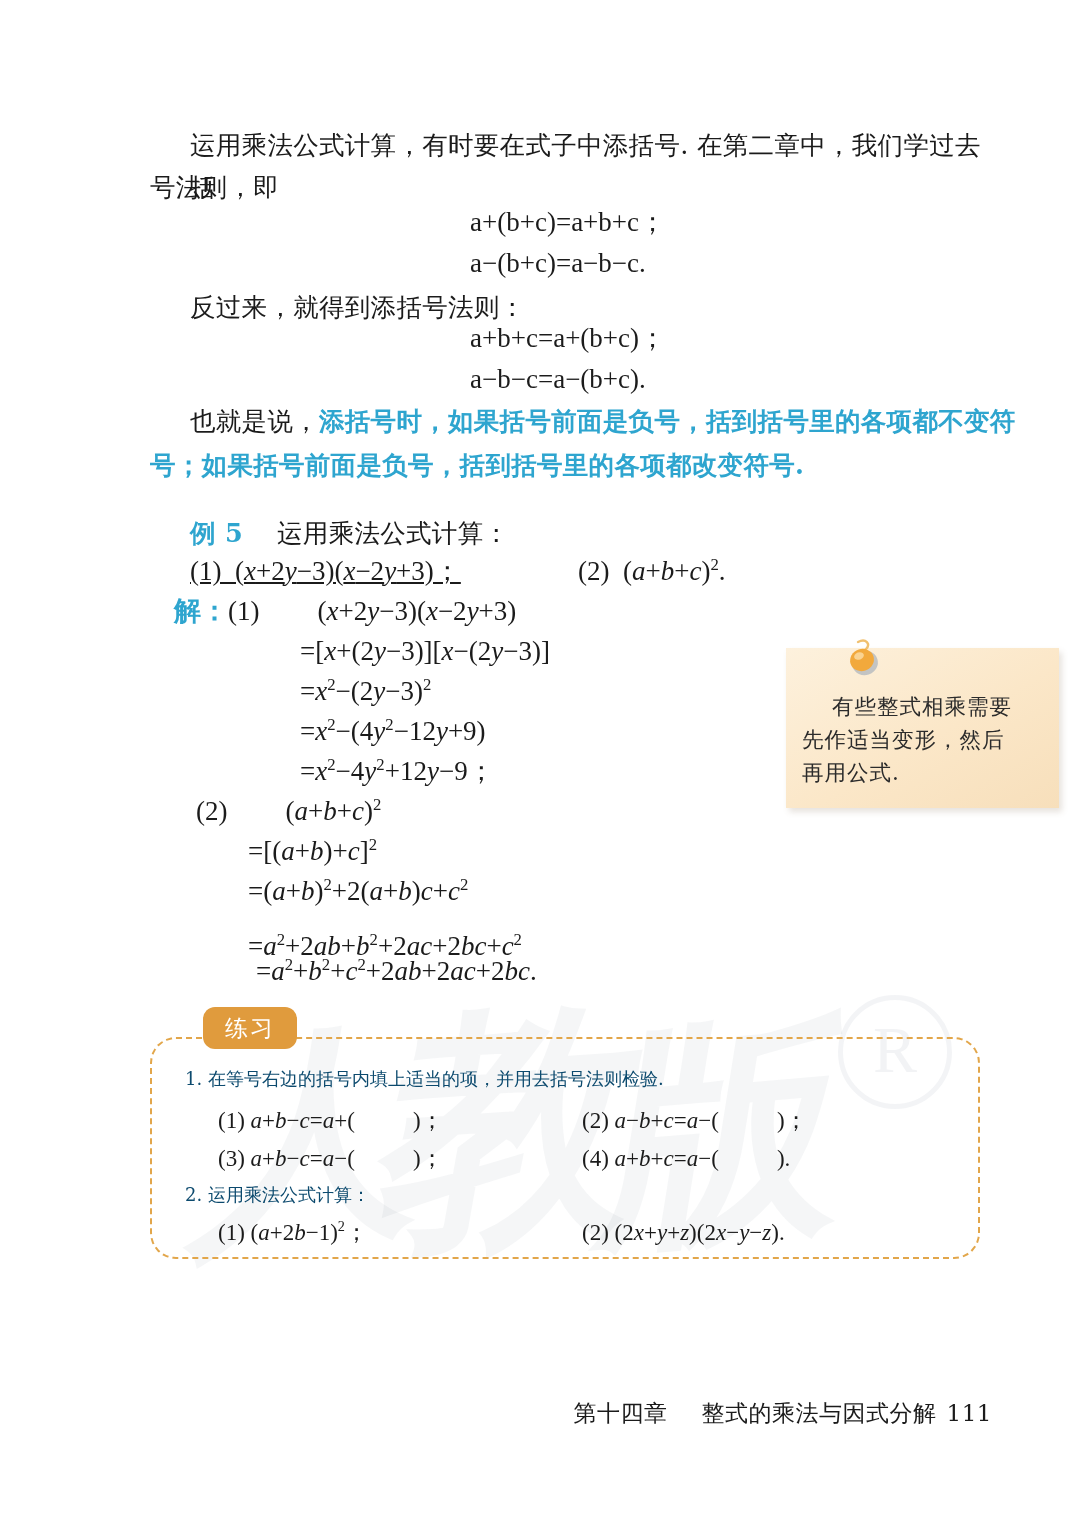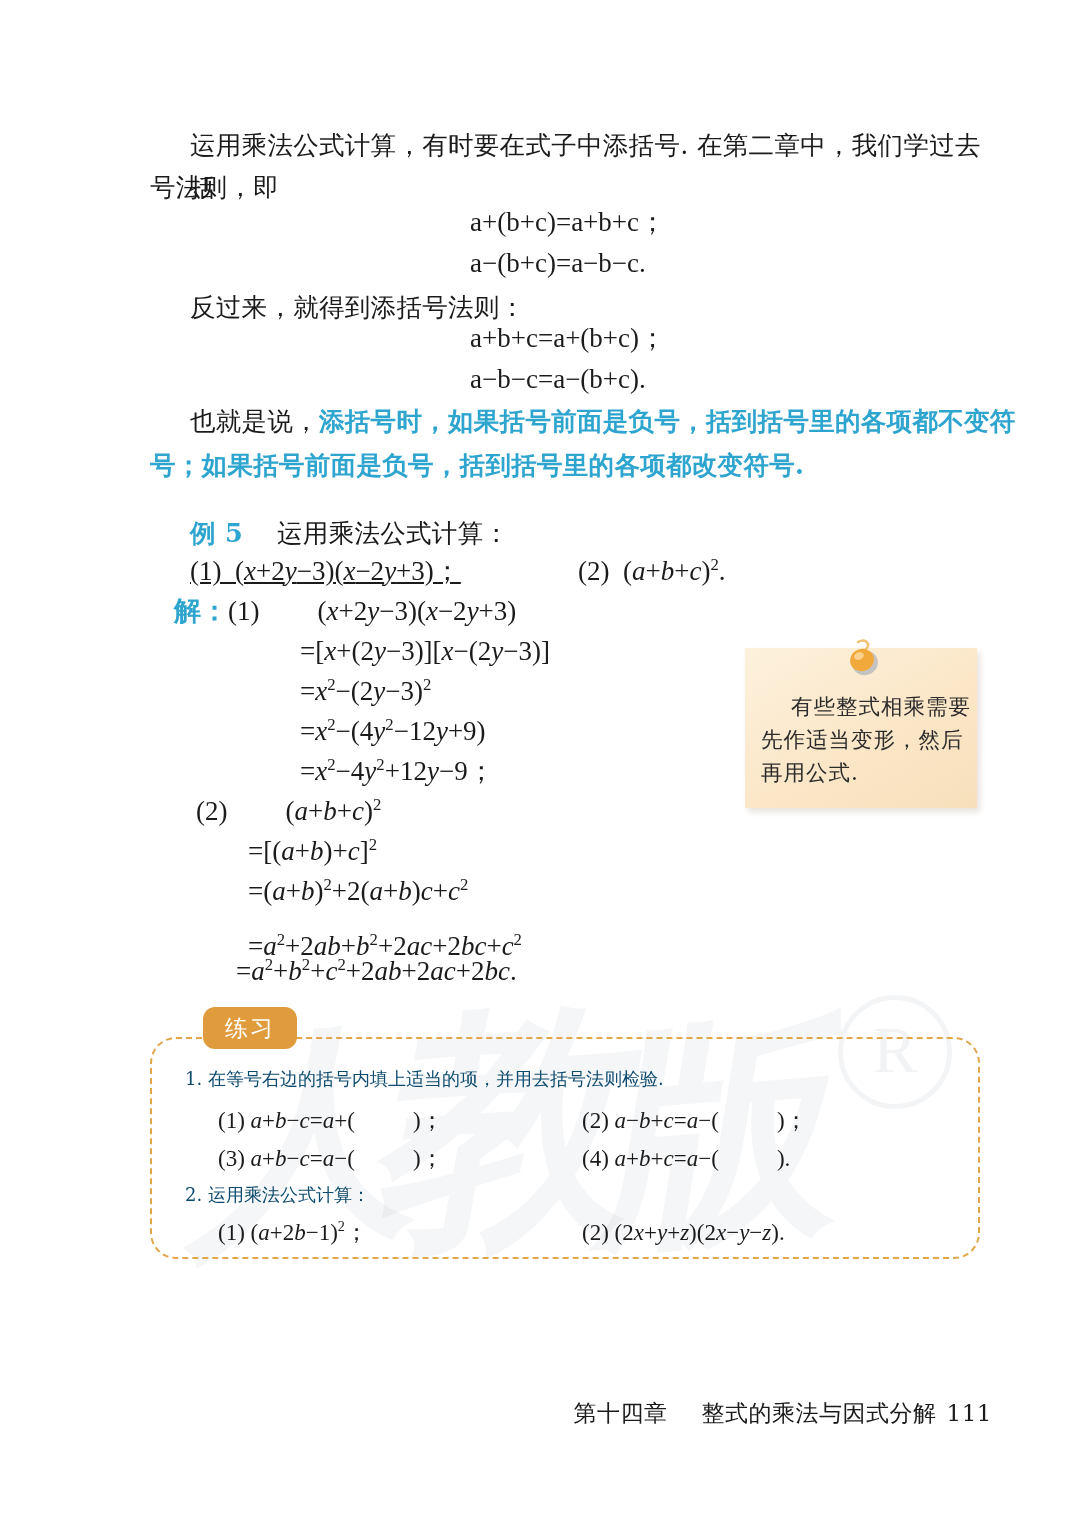--- a/index.html
+++ b/index.html
@@ -89,23 +89,23 @@
   .blue { color: #2ea5cf; }
 
   .hl {
     color: #2ea5cf;
     font-weight: 600;
   }
 
   
   .note {
     position: absolute;
-    left: 745px;
+    left: 786px;
     top: 648px;
-    width: 232px;
+    width: 273px;
     height: 160px;
     background: linear-gradient(150deg, #fdf1dd 0%, #fbe7c8 55%, #f7dfbb 100%);
     box-shadow: 3px 4px 6px rgba(120, 100, 70, 0.18);
     z-index: 3;
   }
   .note-text {
     position: absolute;
     left: 16px;
     top: 42px;
     width: 220px;
@@ -237,21 +237,21 @@
       =<i>x</i><sup class="en">2</sup>−4<i>y</i><sup class="en">2</sup>+12<i>y</i>−9；</div>
 
     <div class="eq" style="left:196px; top:792px;">
       (2)<span class="gap"></span>(<i>a</i>+<i>b</i>+<i>c</i>)<sup class="en">2</sup></div>
     <div class="eq" style="left:248px; top:832px;">
       =[(<i>a</i>+<i>b</i>)+<i>c</i>]<sup class="en">2</sup></div>
     <div class="eq" style="left:248px; top:872px;">
       =(<i>a</i>+<i>b</i>)<sup class="en">2</sup>+2(<i>a</i>+<i>b</i>)<i>c</i>+<i>c</i><sup class="en">2</sup></div>
     <div class="eq" style="left:248px; top:912px;margin-top:15px;">
       =<i>a</i><sup class="en">2</sup>+2<i>ab</i>+<i>b</i><sup class="en">2</sup>+2<i>ac</i>+2<i>bc</i>+<i>c</i><sup class="en">2</sup></div>
-    <div class="eq" style="left:236px; top:952px;text-align:center;">
+    <div class="eq" style="left:256px; top:952px;text-align:center;">
       =<i>a</i><sup class="en">2</sup>+<i>b</i><sup class="en">2</sup>+<i>c</i><sup class="en">2</sup>+2<i>ab</i>+2<i>ac</i>+2<i>bc</i>.</div>
 
     <div class="note">
       <div class="note-text">有些整式相乘需要先作适当变形，然后再用公式.</div>
     </div>
     <svg class="pin" viewBox="0 0 52 52">
       <path d="M20 6 C28 2, 33 8, 28 13 C25 16, 23 18, 23 21" fill="none" stroke="#f0c070" stroke-width="2.4" stroke-linecap="round"></path>
       <ellipse cx="27" cy="27" rx="13" ry="12" fill="#b9bcc0" opacity="0.85" transform="rotate(-18 27 27)"></ellipse>
       <ellipse cx="24" cy="24" rx="12" ry="11" fill="#f2a93c" transform="rotate(-18 24 24)"></ellipse>
       <ellipse cx="21" cy="20" rx="5" ry="3.6" fill="#fbd79a" opacity="0.9" transform="rotate(-20 21 20)"></ellipse>

